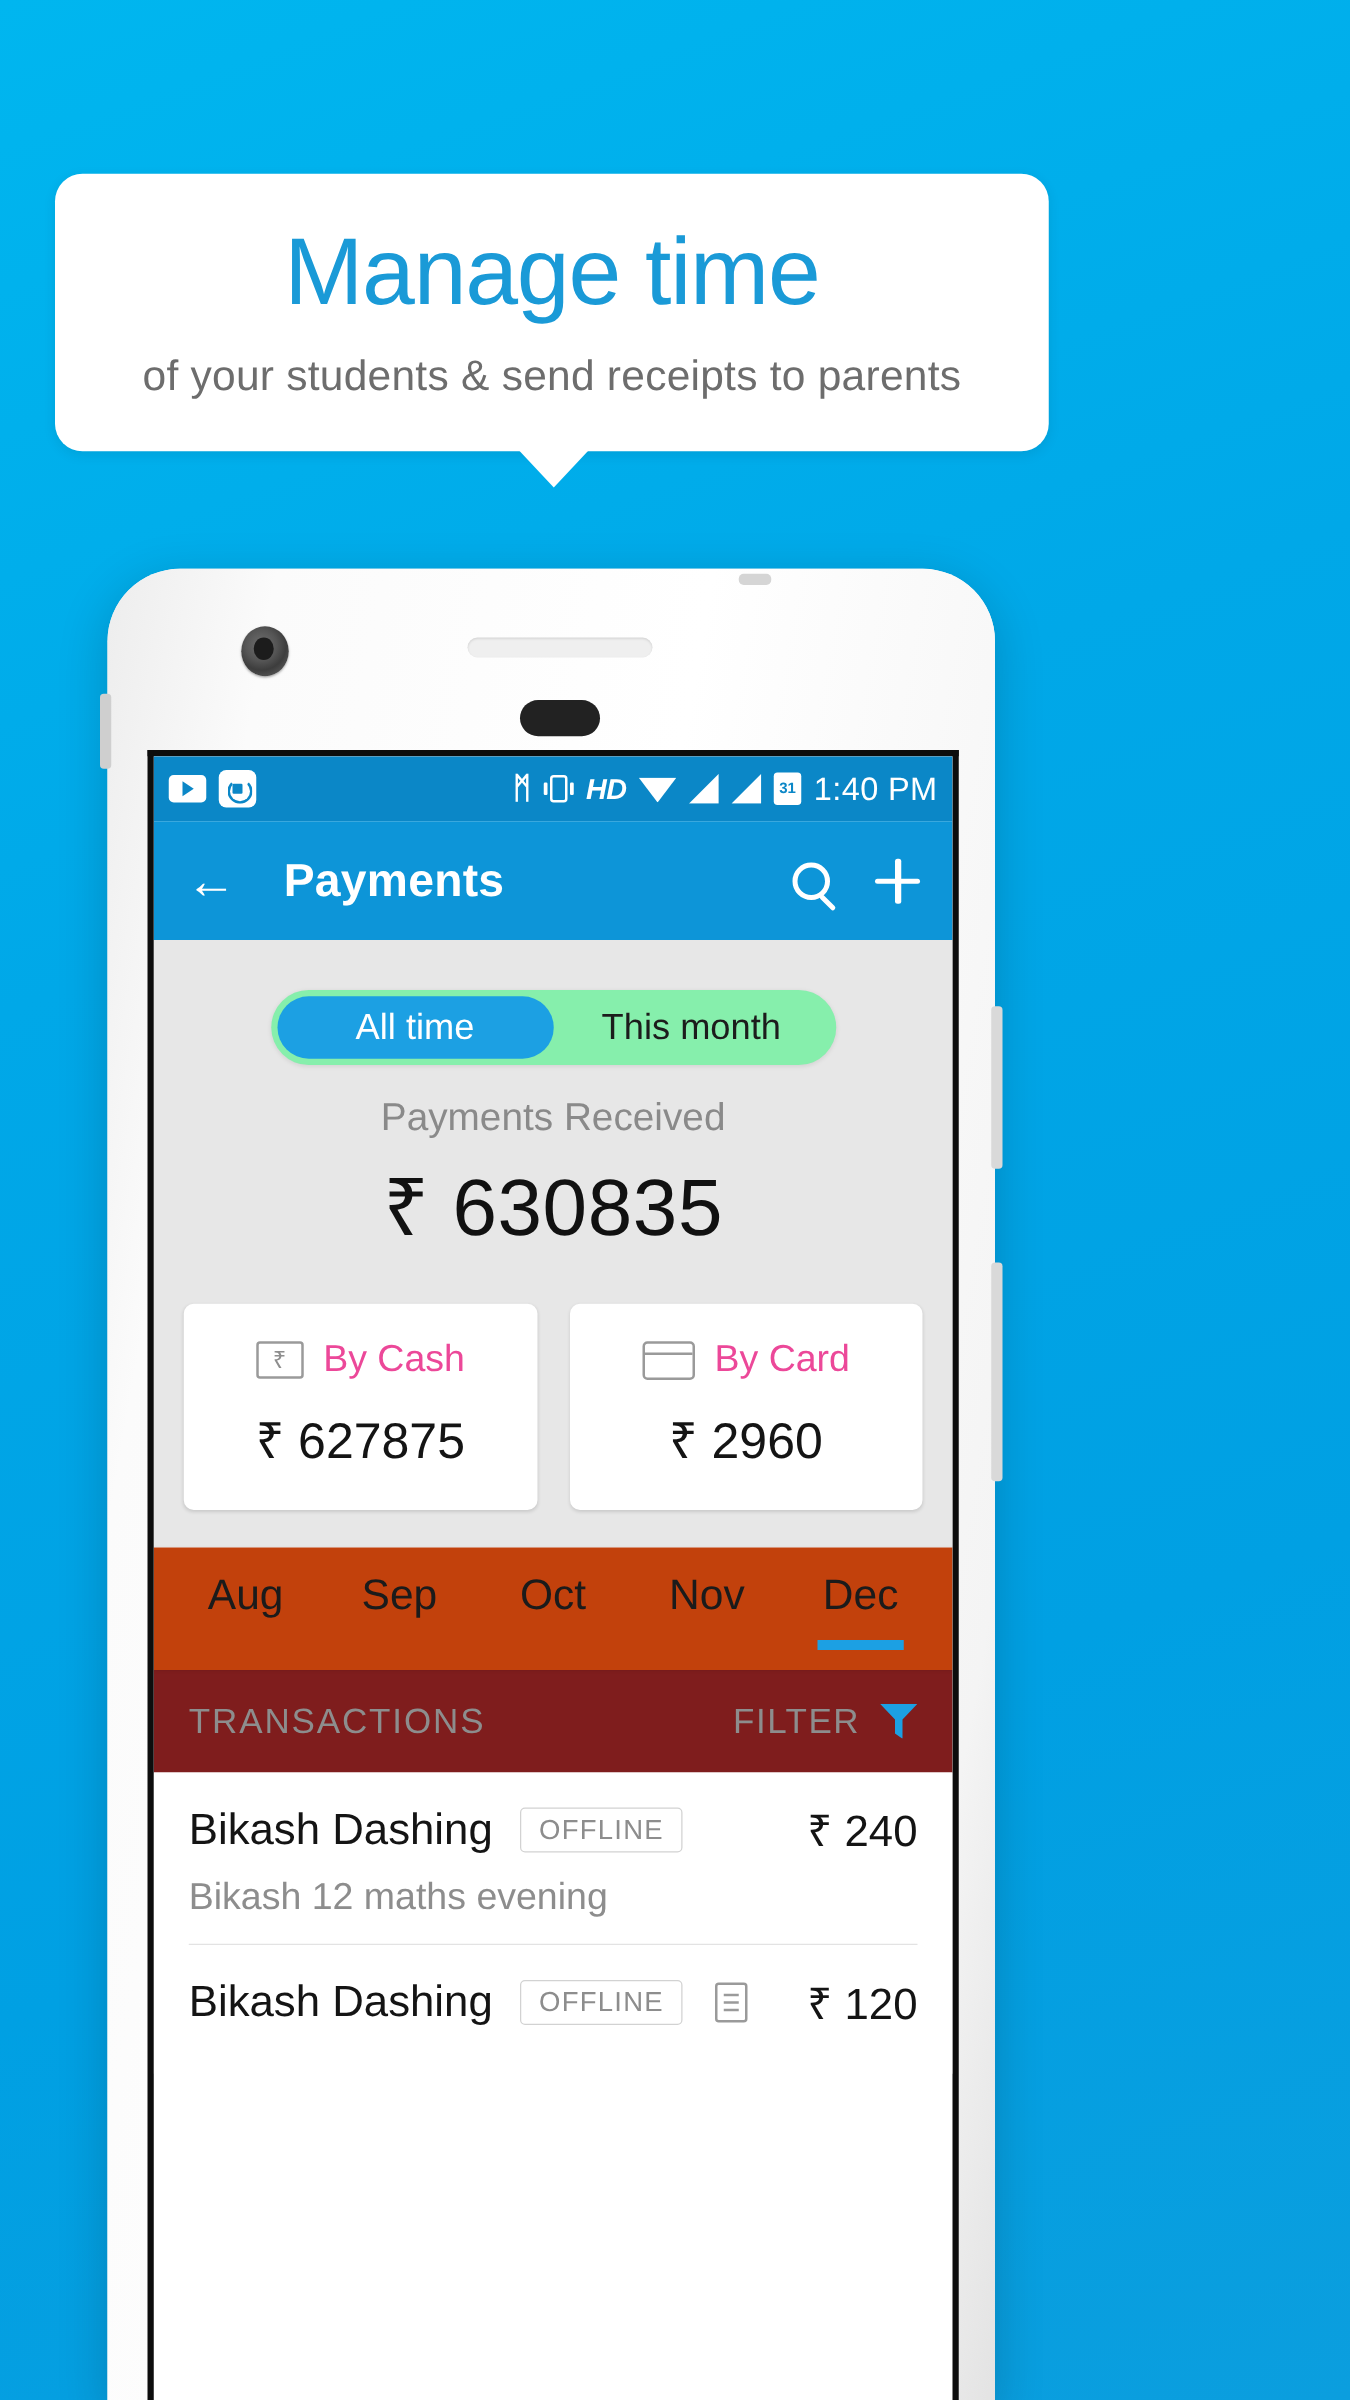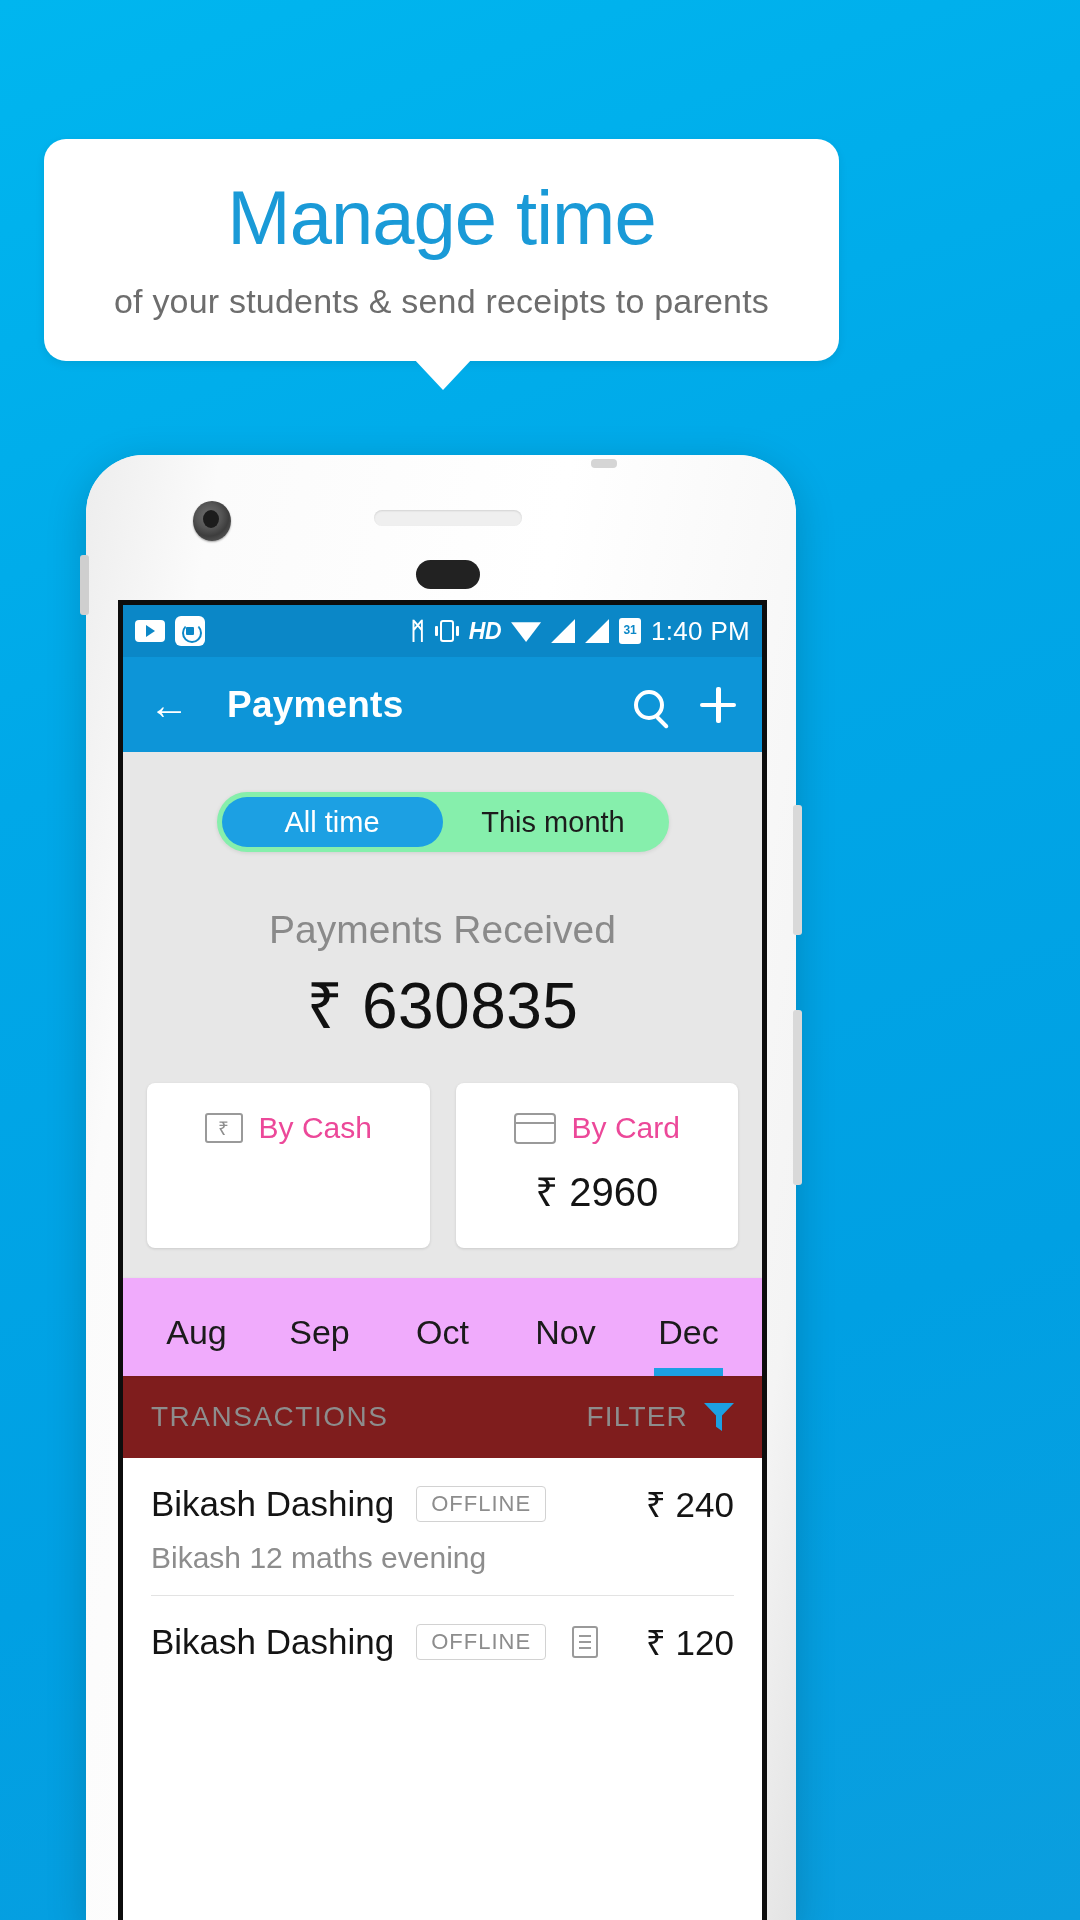--- a/index.html
+++ b/index.html
@@ -113,40 +113,40 @@
 
   
   .summary{background:#e7e7e7;padding:40px 0 0 0;}
   .seg-wrap{
     width:452px;margin:0 auto;background:#86efac;border-radius:40px;height:60px;
     display:flex;align-items:center;padding:5px;box-shadow:0 1px 4px rgba(0,0,0,.10);text-align:right;
   }
   .seg{flex:1;height:100%;display:flex;align-items:center;justify-content:center;font-size:29px;border-radius:34px;}
   .seg.active{background:#1ca0e3;color:#fff;}
   .seg.inactive{color:#1c1c1c;}
-  .recv-label{text-align:center;margin-top:56px;font-size:39px;color:#8a8a8a;}
+  .recv-label{text-align:center;margin-top:24px;font-size:31px;color:#8a8a8a;}
   .recv-amount{text-align:center;margin-top:8px;font-size:64px;color:#111;letter-spacing:.5px;}
 
   .cards{display:flex;gap:26px;padding:36px 24px 30px 24px;}
   .card{
     flex:1;background:#fff;border-radius:8px;padding:28px 0 30px 0;
     box-shadow:0 1px 3px rgba(0,0,0,.13);text-align:center;
   }
   .card-head{display:flex;align-items:center;justify-content:center;gap:16px;}
   .ic-cash{width:38px;height:30px;border:2.5px solid #9a9a9a;border-radius:3px;position:relative;}
   .ic-cash span{position:absolute;inset:0;display:flex;align-items:center;justify-content:center;font-size:19px;color:#8e8e8e;line-height:1;}
   .ic-card{width:42px;height:31px;border:2.5px solid #9a9a9a;border-radius:4px;position:relative;}
   .ic-card::after{content:"";position:absolute;left:-0px;right:0;top:7px;height:2.5px;background:#9a9a9a;}
   .card-label{font-size:30px;color:#ec4899;}
   .card-amount{margin-top:18px;font-size:40px;color:#141414;}
 
   
   .months{
-    background:#f0abfc;display:flex;align-items:flex-end;height:98px;
-    padding:0 12px;box-shadow:0 1px 3px rgba(0,0,0,.10);position:relative;
+    background:#c2410c;display:flex;align-items:flex-end;height:98px;
+    padding:16px 12px;box-shadow:0 1px 3px rgba(0,0,0,.10);position:relative;
   }
   .month{flex:1;text-align:center;font-size:34px;color:#1b1b1b;padding-bottom:24px;position:relative;}
   .month .ind{position:absolute;left:22%;right:22%;bottom:0;height:8px;background:#1ca0e3;display:none;}
   .month.active .ind{display:block;}
 
   
   .tx-head{
     background:#7f1d1d;height:82px;display:flex;align-items:center;
     padding:0 28px;
   }
@@ -234,20 +234,21 @@
       <div class="recv-amount">₹ 630835</div>
 
       <div class="cards">
         <div class="card">
           <div class="card-head">
             <div class="ic-cash">
                 <span>₹</span>
               </div>
             <div class="card-label">By Cash</div>
           </div>
+          <div class="card-amount">₹ 627875</div>
         </div>
         <div class="card">
           <div class="card-head">
             <div class="ic-card"></div>
             <div class="card-label">By Card</div>
           </div>
           <div class="card-amount">₹ 2960</div>
         </div>
       </div>
     </div>

